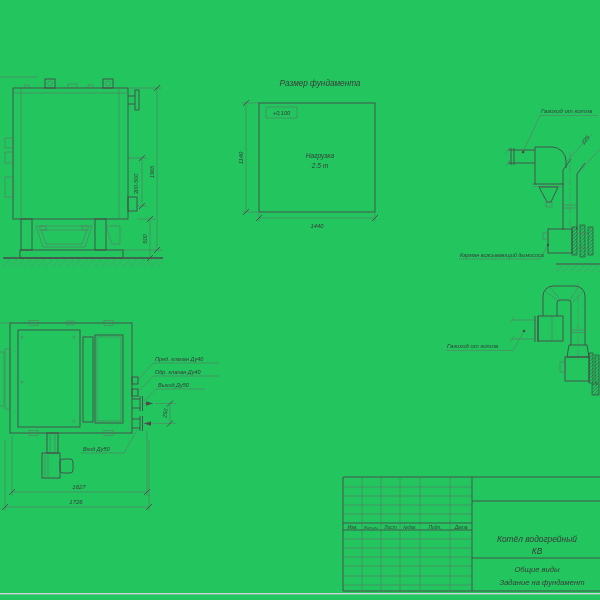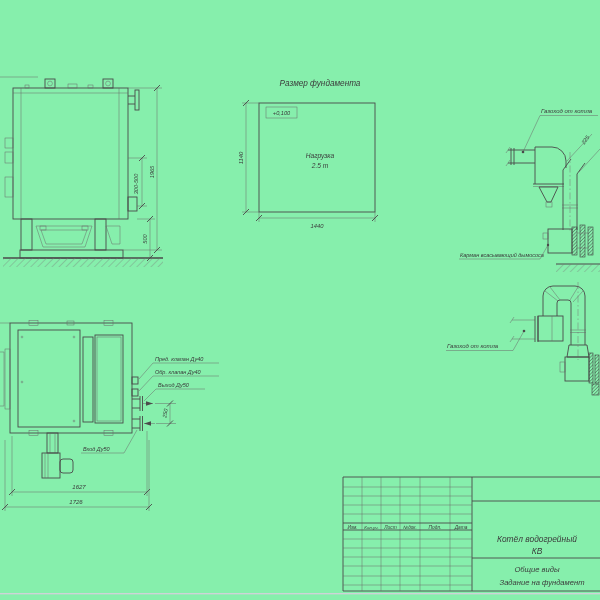--- a/index.html
+++ b/index.html
@@ -1,16 +1,16 @@
 <!DOCTYPE html>
 <html><head>
 <meta charset="utf-8">
 <style>
   html,body{margin:0;padding:0;background:#fff;}
-  .sheet{position:relative;width:600px;height:600px;background:#86efac;overflow:hidden;
+  .sheet{position:relative;width:600px;height:600px;background:#22c55e;overflow:hidden;
          font-family:"Liberation Sans",sans-serif;}
   svg{position:absolute;left:0;top:0;}
   text{font-family:"Liberation Sans",sans-serif;font-style:italic;fill:#3b3b3b;}
   .ln{stroke:#4a4a4a;stroke-width:0.9;fill:none;}
   .tn{stroke:#6a6a6a;stroke-width:0.5;fill:none;}
   .cl{stroke:#777;stroke-width:0.5;fill:none;stroke-dasharray:7 2.5 1.5 2.5;}
   .tick{stroke:#4a4a4a;stroke-width:0.9;}
 </style>
 </head>
 <body>

